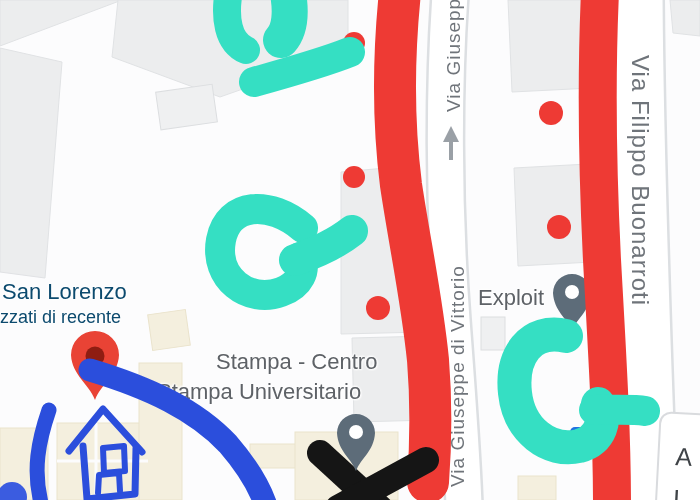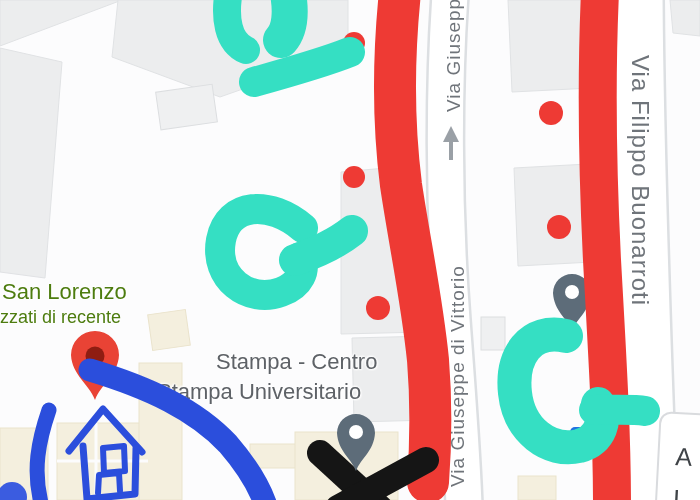--- a/index.html
+++ b/index.html
@@ -13,21 +13,21 @@
     color:#6f747a;font-size:19px;letter-spacing:1px;
     transform-origin:0 0;line-height:24px;
   }
   .street.up{transform:rotate(-90deg);}
   .street.down{transform:rotate(90deg);}
   .poi{
     color:#5e6267;font-size:22px;
     text-shadow:0 0 3px #fff,0 0 3px #fff,1px 1px 2px #fff,-1px -1px 2px #fff;
   }
   .poi-red{
-    color:#4d7c0f;
+    color:#0c4a6e;
     text-shadow:0 0 3px #fff,0 0 3px #fff,1px 1px 2px #fff,-1px -1px 2px #fff;
   }
   #san-lorenzo-title{left:2px;top:279px;font-size:22px;font-weight:500;}
   #san-lorenzo-sub{left:-4px;top:307px;font-size:18px;}
   #sprint-line1{left:216px;top:349px;}
   #sprint-line2{left:157px;top:379px;}
   #exploit-label{left:478px;top:285px;}
   #street-top{left:442px;top:112px;width:150px;height:24px;}
   #street-center{left:446px;top:487px;width:240px;height:24px;}
   #street-right{left:652px;top:55px;width:372px;height:26px;font-size:24px;}
@@ -85,20 +85,21 @@
   </svg>
 
   <div class="lbl street up" id="street-top">Via Giusepp</div>
   <div class="lbl street up" id="street-center">Via Giuseppe di Vittorio</div>
   <div class="lbl street down" id="street-right">Via Filippo Buonarroti</div>
 
   <div class="lbl poi-red" id="san-lorenzo-title">San Lorenzo</div>
   <div class="lbl poi-red" id="san-lorenzo-sub">izzati di recente</div>
   <div class="lbl poi" id="sprint-line1">Stampa - Centro</div>
   <div class="lbl poi" id="sprint-line2">Stampa Universitario</div>
+  <div class="lbl poi" id="exploit-label">Exploit</div>
 
   <div id="partial-card">
     <div class="cl" id="card-l1">A</div>
     <div class="cl" id="card-l2">L</div>
   </div>
 
   <svg width="700" height="500" viewBox="0 0 700 500">
 
     <g>
       <path d="M 95,400 C 89,384 72,375 71,355 A 24,24 0 1 1 119,355 C 118,375 101,384 95,400 Z" fill="#e94335"></path>

